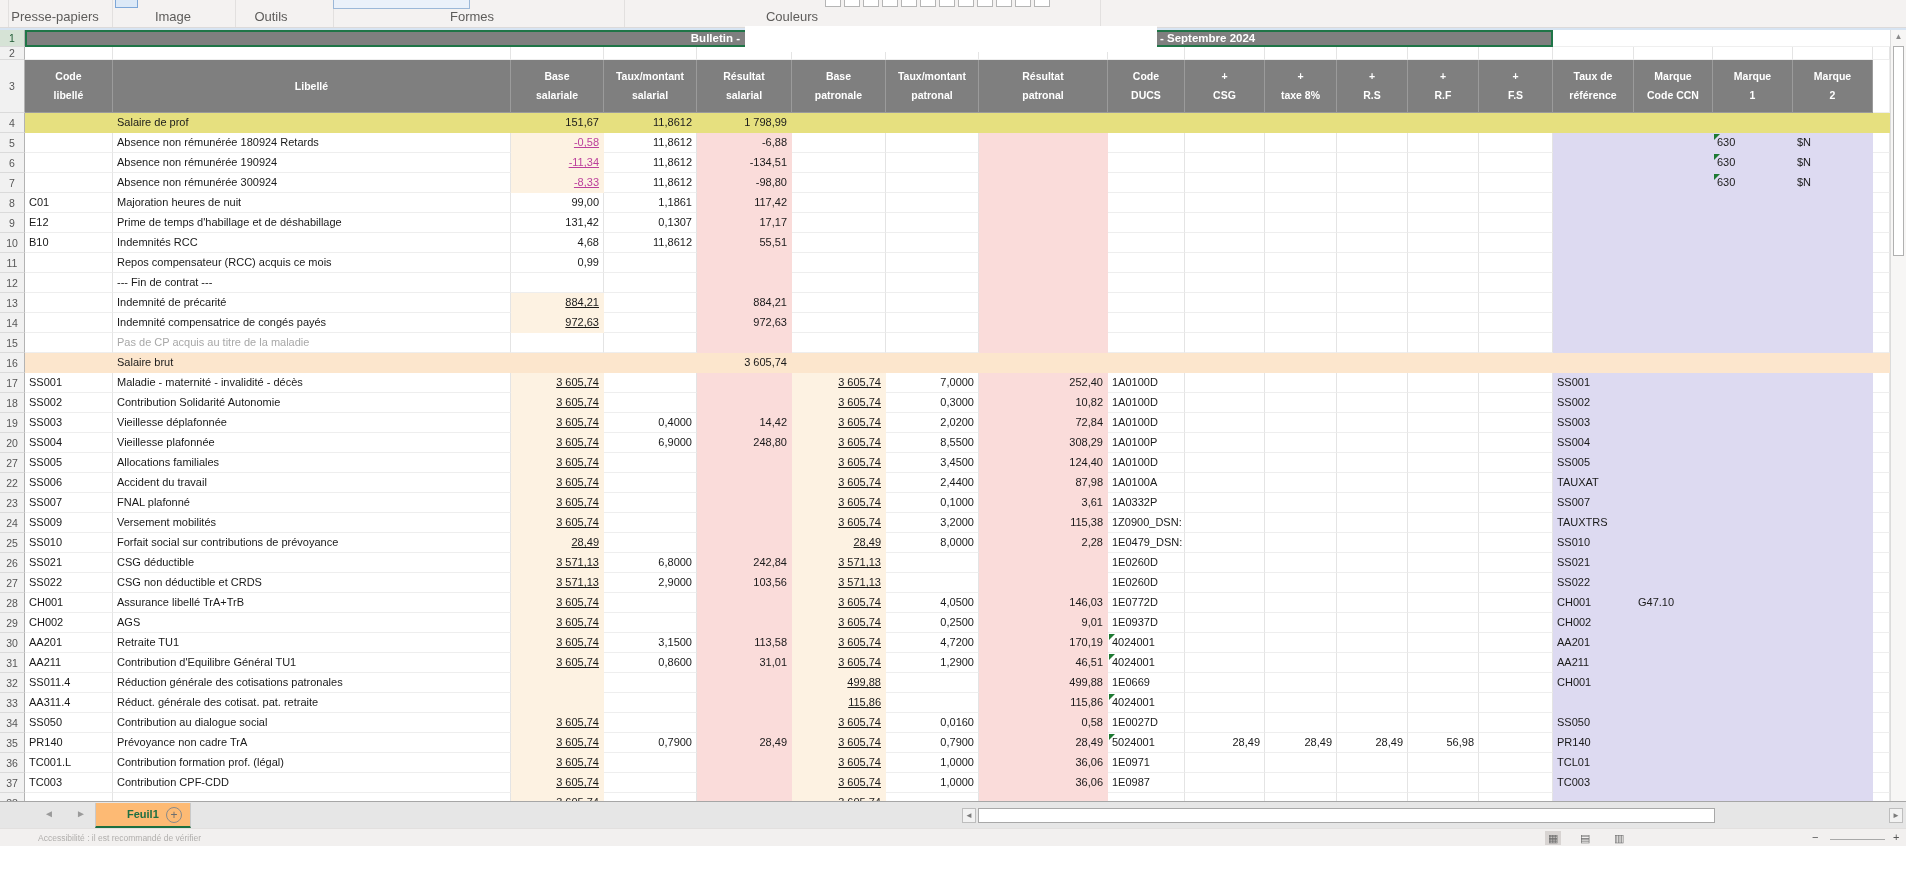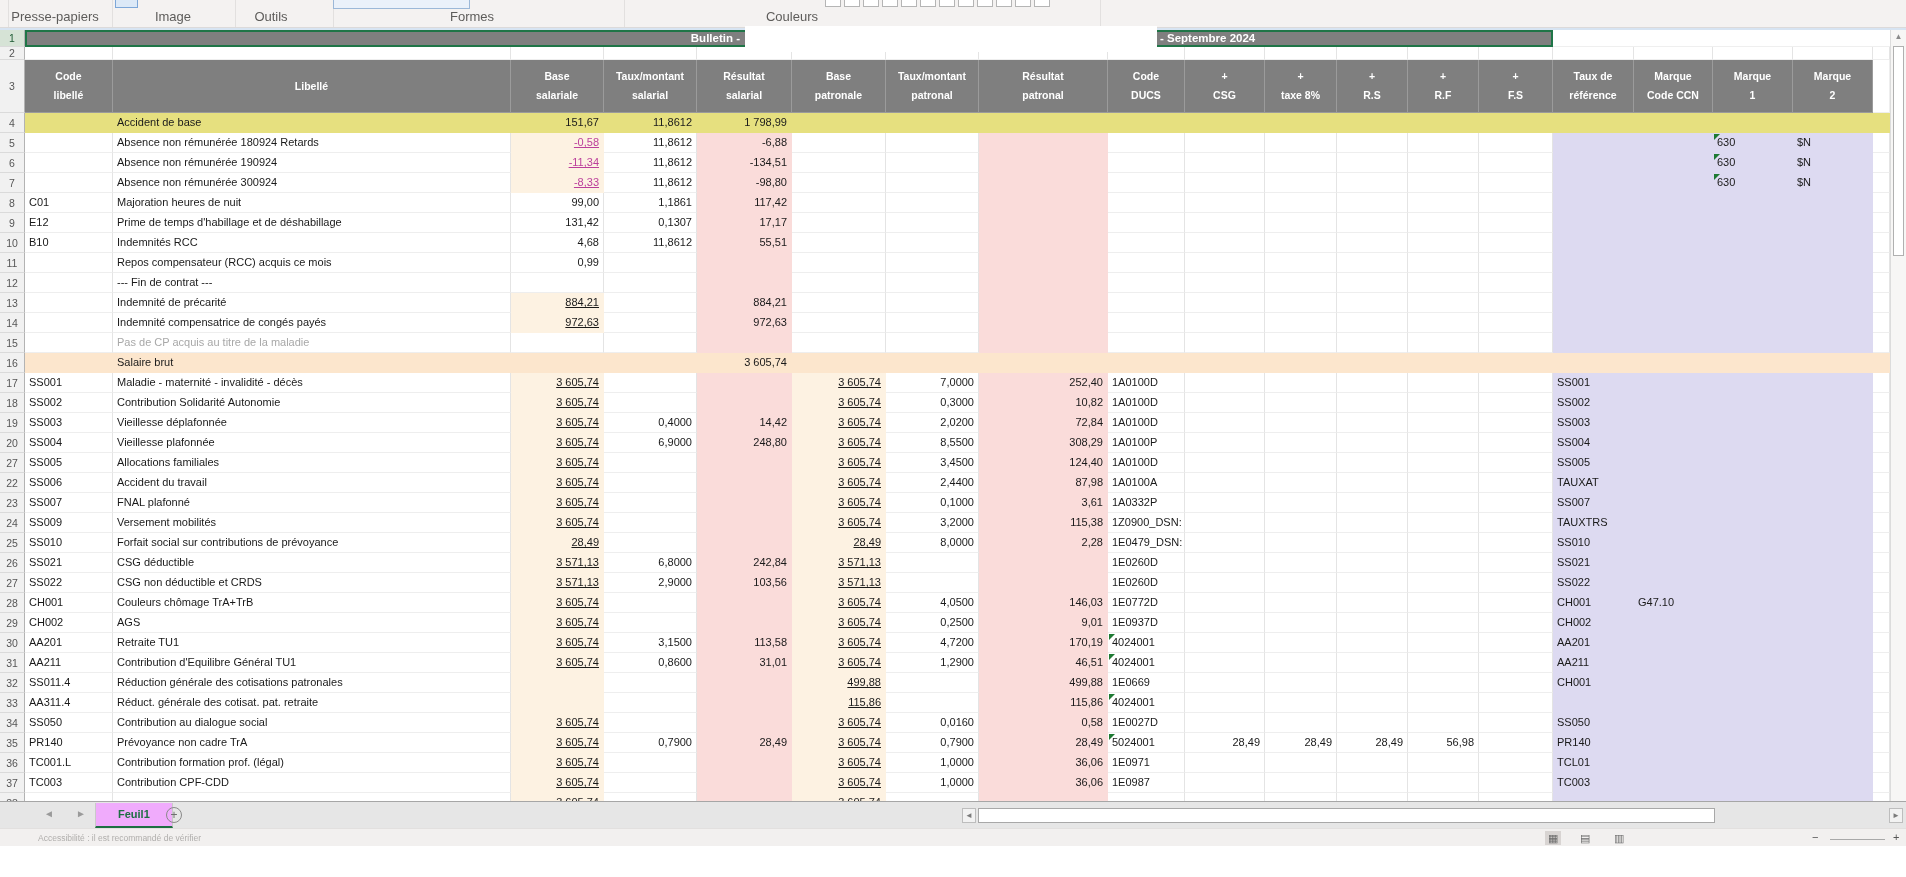--- a/index.html
+++ b/index.html
@@ -54,21 +54,21 @@
   #redaction { position:absolute; left:745px; top:26px; width:412px; height:26px; background:#ffffff; z-index:6; }
 
   
   #vscroll { position:absolute; left:1890px; top:30px; width:16px; height:771px; background:#f7f6f5; border-left:1px solid #dcdcdc; }
   #vscroll .arrow { display:block; text-align:center; font-size:8px; color:#8a8a8a; line-height:14px; }
   #vthumb { position:absolute; left:2px; top:16px; width:11px; height:210px; background:#ffffff; border:1px solid #b0b0b0; }
 
   
   #tabbar { position:absolute; left:0; top:801px; width:1906px; height:27px; background:#e6e6e6; border-top:1px solid #a6a6a6; }
   .navarr { position:absolute; top:6px; font-size:10px; color:#9a9a9a; }
-  #tab-feuil1 { position:absolute; left:95px; top:1px; height:25px; padding:0 22px; background:#f0abfc;
+  #tab-feuil1 { position:absolute; left:95px; top:1px; height:25px; padding:0 31px; background:#fdba74;
                 border-left:1px solid #c9c9c9; border-right:1px solid #c9c9c9; border-bottom:2px solid #1d6f42;
                 color:#1d6f42; font-weight:bold; font-size:11px; line-height:23px; }
   #addsheet { position:absolute; left:166px; top:5px; width:16px; height:16px; border:1px solid #8a8a8a; border-radius:50%;
               color:#6e6e6e; font-size:12px; line-height:14px; text-align:center; }
   .hbtn { position:absolute; top:6px; width:14px; height:15px; background:#f2f2f2; border:1px solid #bdbdbd;
           font-size:8px; color:#7b7b7b; text-align:center; line-height:13px; }
   #hthumb { position:absolute; left:978px; top:6px; width:737px; height:15px; background:#ffffff; border:1px solid #a8a8a8; }
 
   
   #statusbar { position:absolute; left:0; top:828px; width:1906px; height:18px; background:#f2f0ef; border-top:1px solid #e2e0df; }
@@ -184,21 +184,21 @@
 Code CCN</div>
           <div class="hd">Marque
 1</div>
           <div class="hd">Marque
 2</div>
           <div class="hd-blank"></div>
         </div>
         <div class="row">
           <div class="rh">4</div>
           <div class="c l bg-y"></div>
-          <div class="c l bg-y">Accident de base</div>
+          <div class="c l bg-y">Salaire de prof</div>
           <div class="c r bg-y">151,67</div>
           <div class="c r bg-y">11,8612</div>
           <div class="c r bg-y">1 798,99</div>
           <div class="c r bg-y"></div>
           <div class="c r bg-y"></div>
           <div class="c r bg-y"></div>
           <div class="c l bg-y"></div>
           <div class="c r bg-y"></div>
           <div class="c r bg-y"></div>
           <div class="c r bg-y"></div>
@@ -712,21 +712,21 @@
           <div class="c r"></div>
           <div class="c l bg-l">SS022</div>
           <div class="c l bg-l"></div>
           <div class="c l bg-l"></div>
           <div class="c l bg-l"></div>
           <div class="c"></div>
         </div>
         <div class="row">
           <div class="rh">28</div>
           <div class="c l">CH001</div>
-          <div class="c l">Couleurs chômage TrA+TrB</div>
+          <div class="c l">Assurance libellé TrA+TrB</div>
           <div class="c r bg-c">3 605,74</div>
           <div class="c r"></div>
           <div class="c r bg-p"></div>
           <div class="c r bg-c">3 605,74</div>
           <div class="c r">4,0500</div>
           <div class="c r bg-p">146,03</div>
           <div class="c l">1E0772D</div>
           <div class="c r"></div>
           <div class="c r"></div>
           <div class="c r"></div>

